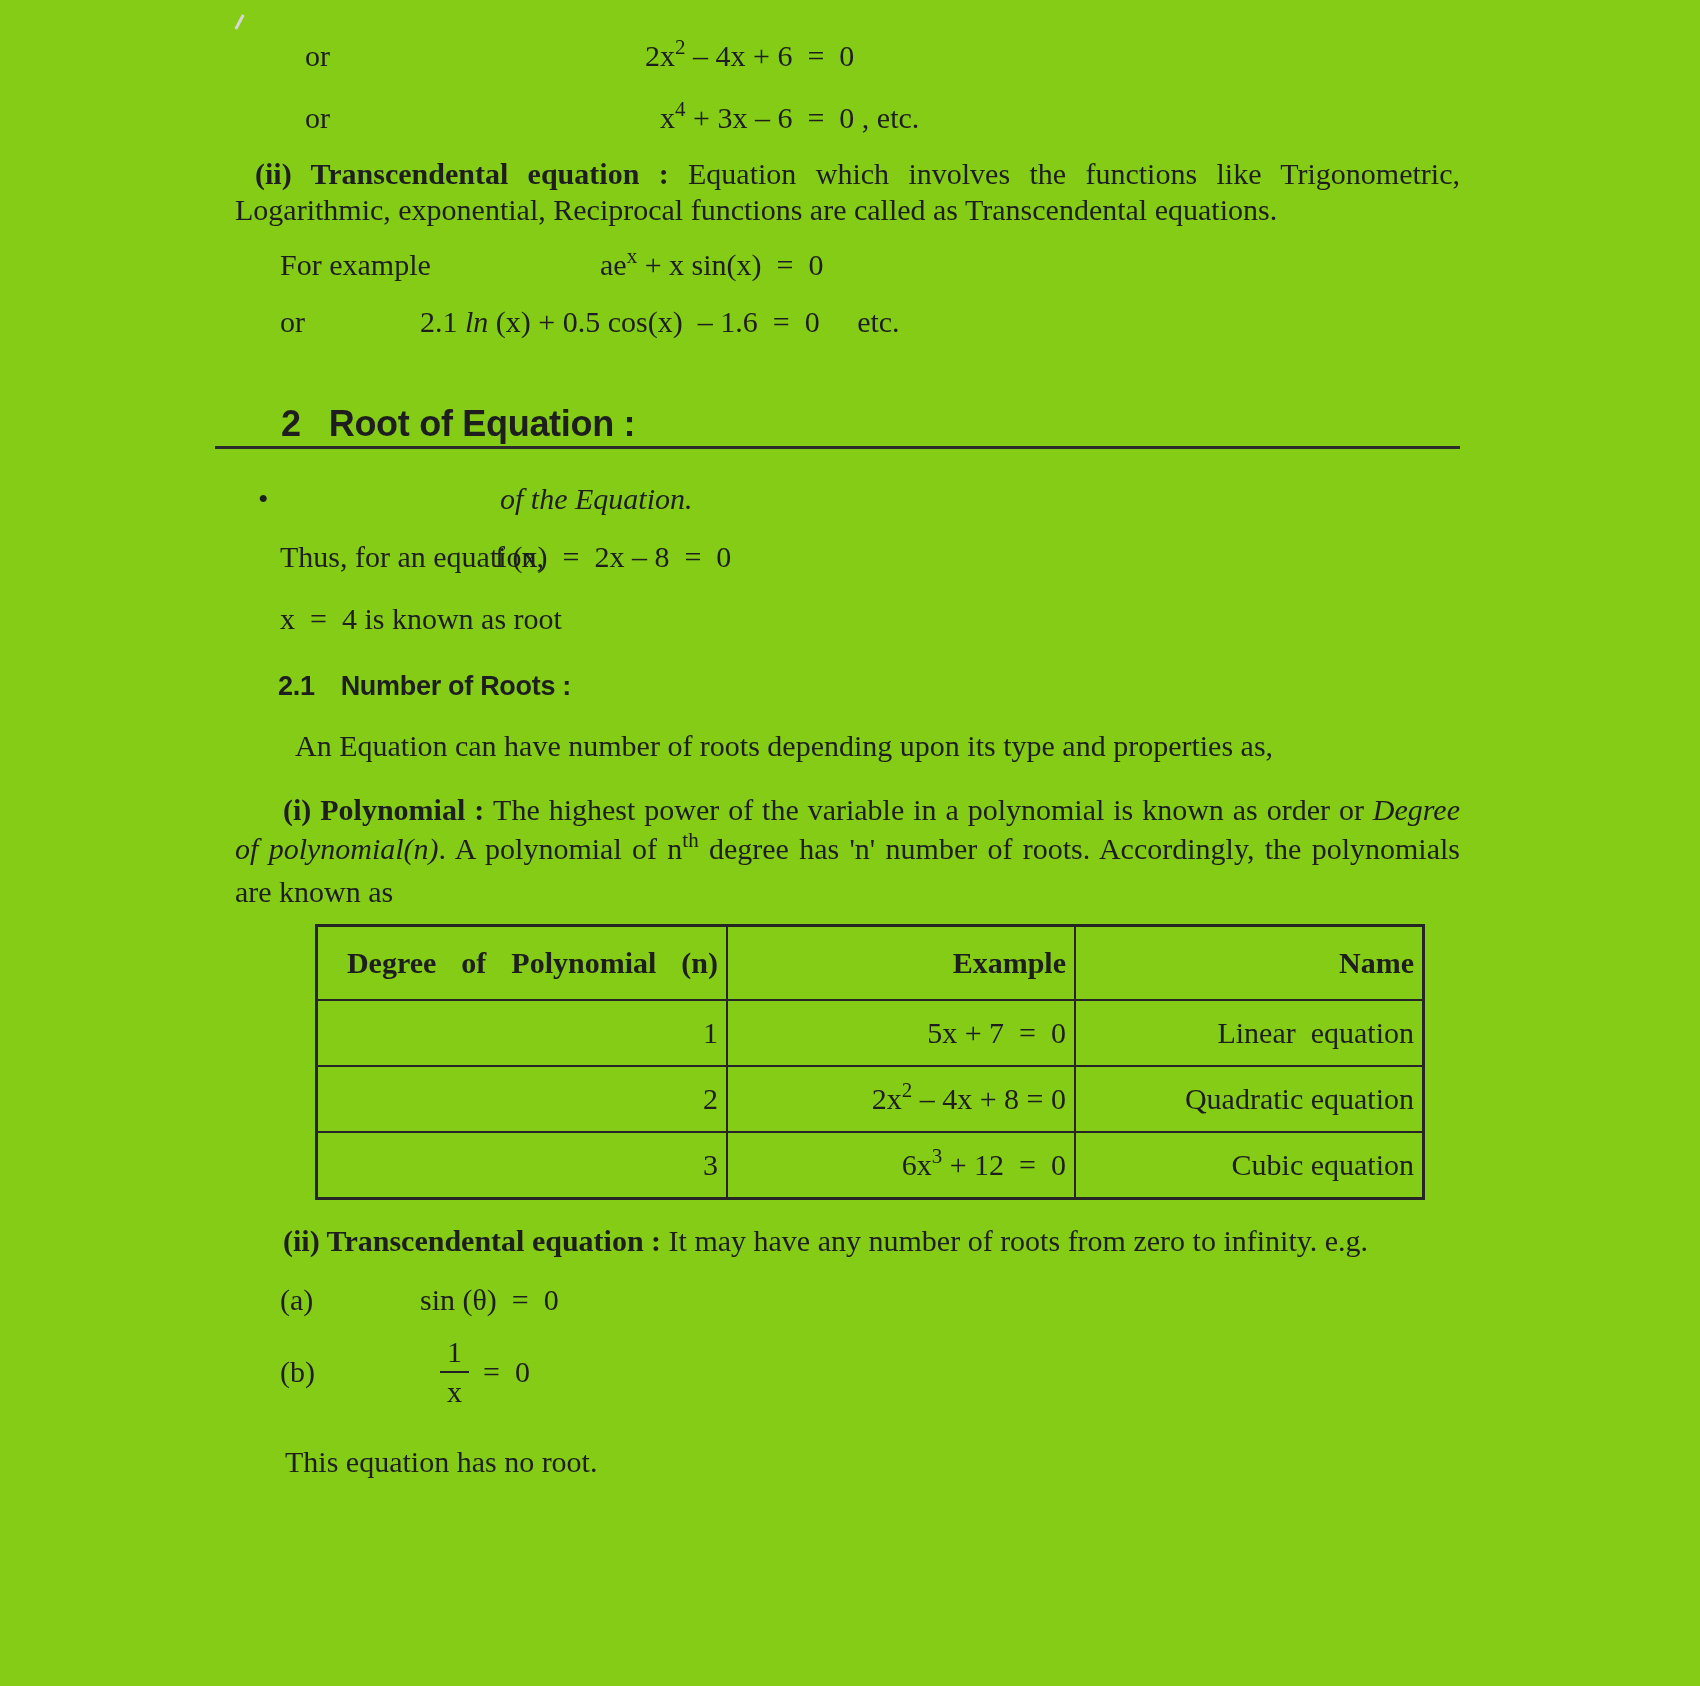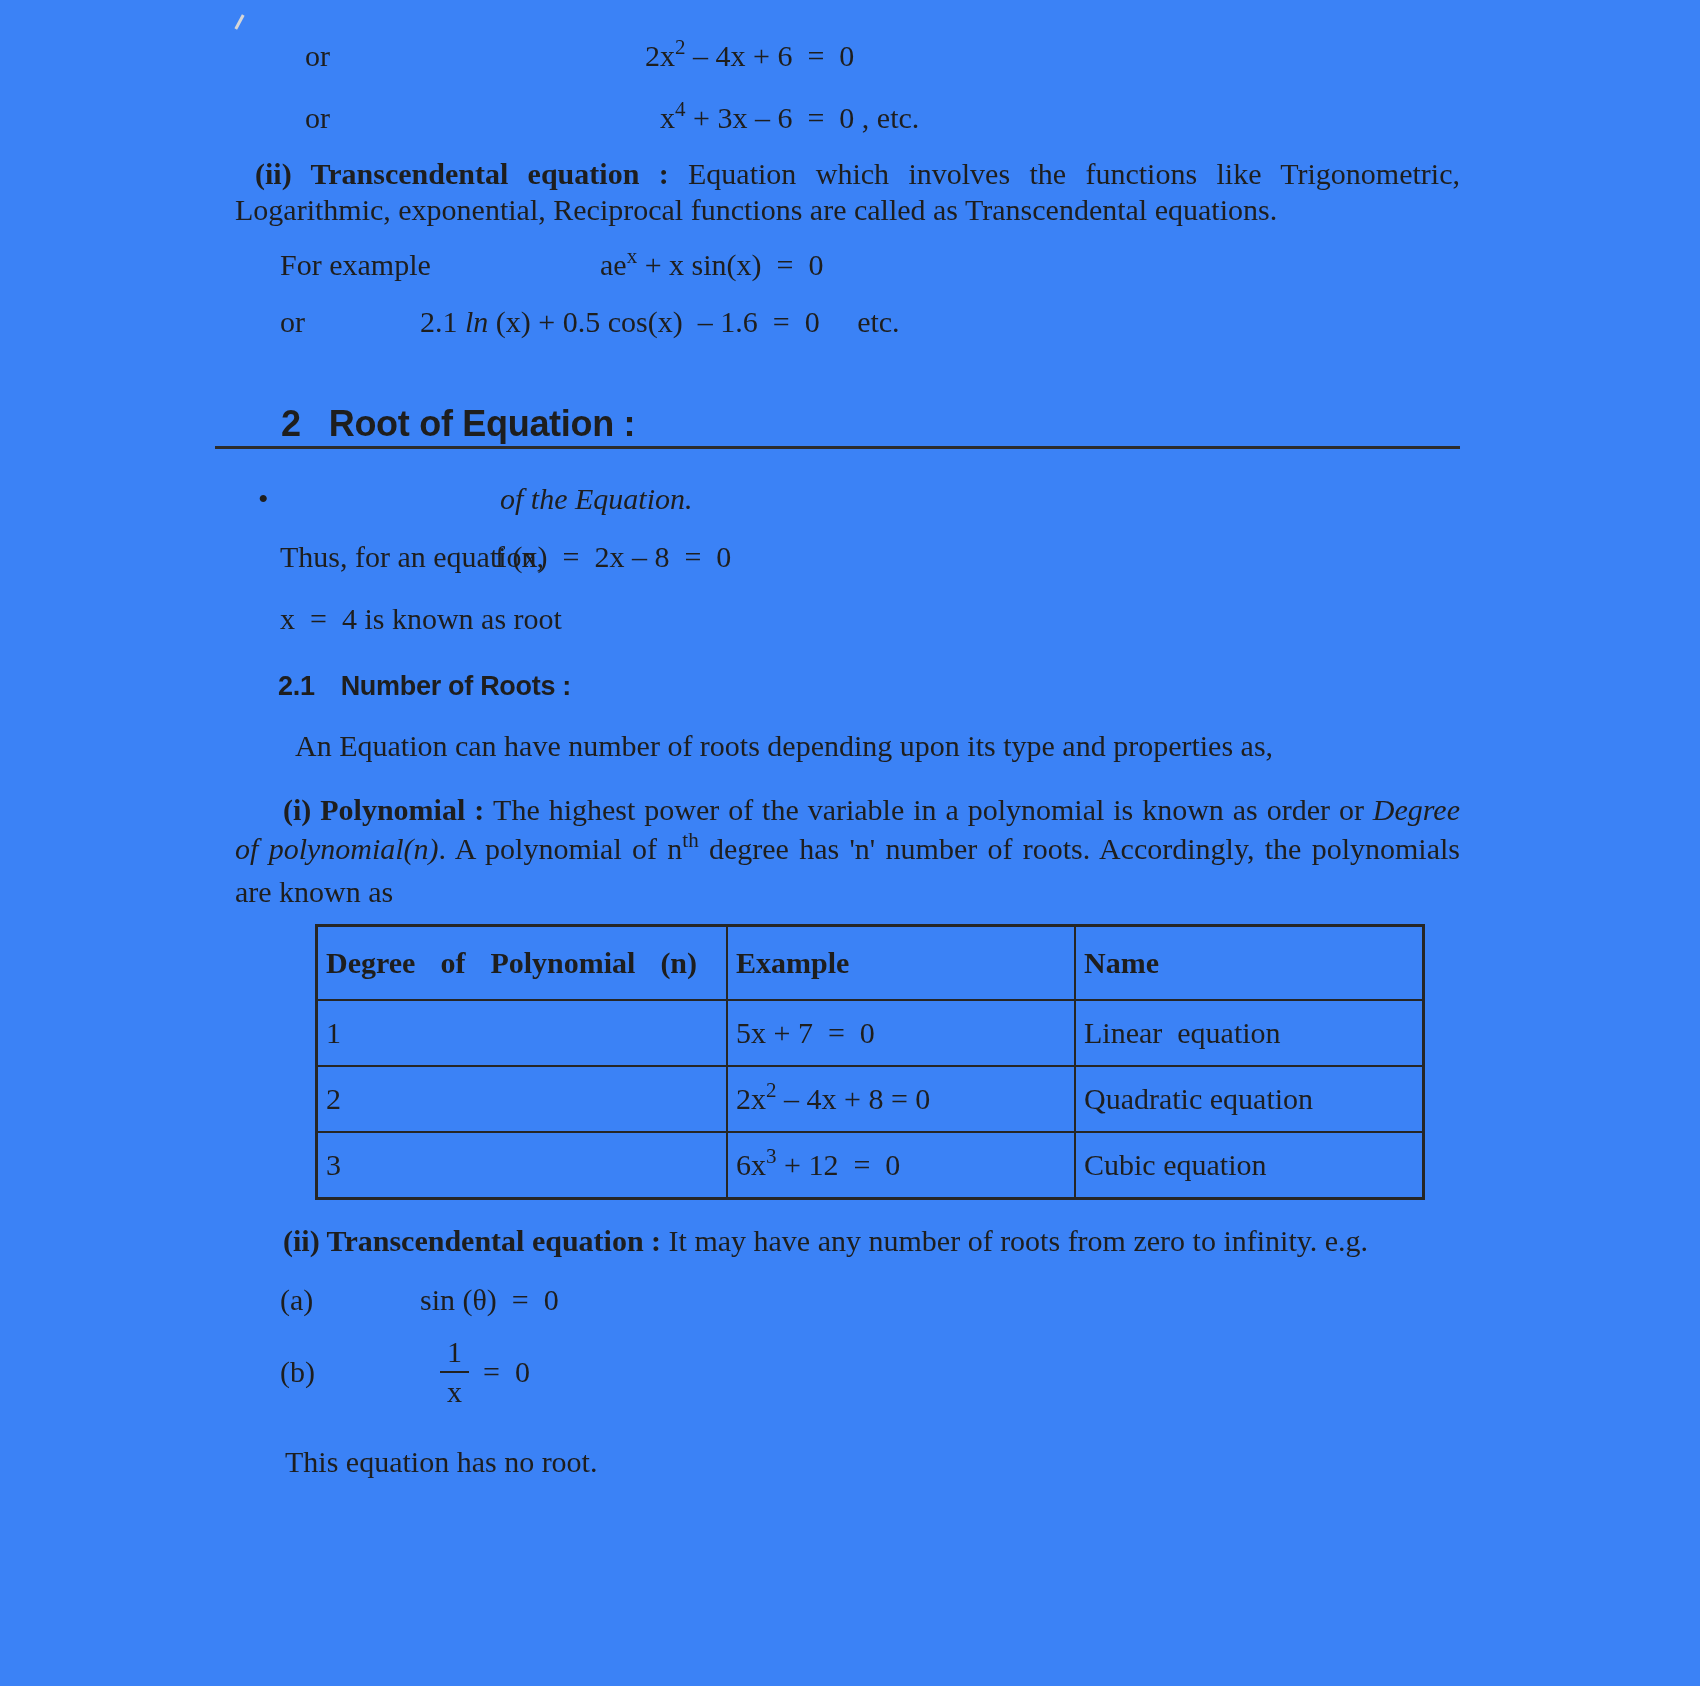--- a/index.html
+++ b/index.html
@@ -4,21 +4,21 @@
 <style>
   html, body {
     margin: 0; padding: 0;
     width: 1700px; height: 1686px;
     background: #fdfdfd;
     overflow: hidden;
   }
   .page {
     position: relative;
     width: 1700px; height: 1686px;
-    background: #3b82f6;
+    background: #84cc16;
     color: #1e1e1e;
     font-family: "Liberation Serif", "DejaVu Serif", serif;
     font-size: 30px;
   }
   .content {
     position: absolute;
     left: 235px; top: 0;
     width: 1225px;
   }
   .artifact {
@@ -78,21 +78,21 @@
   .def-l1 { padding-left: 70px; line-height: 39px; }
   .def-l2 { padding-left: 265px; line-height: 39px; }
   
   table.ptable {
     margin-top: 13px; margin-left: 80px;
     border-collapse: collapse;
     border: 3px solid #262626;
   }
   .ptable th, .ptable td {
     border: 2px solid #262626;
-    text-align: left; vertical-align: middle;
+    text-align: right; vertical-align: middle;
     white-space: pre;
     font-size: 30px; padding: 0 8px;
   }
   .ptable th { height: 72px; font-weight: bold; word-spacing: 5px; }
   .ptable td { height: 64px; font-weight: normal; }
   .col-degree { width: 392px; }
   .col-example { width: 330px; }
   .col-name { width: 330px; border-radius: 28px; }
   
   .frac-row { position: relative; height: 92px; margin-top: 6px; }

